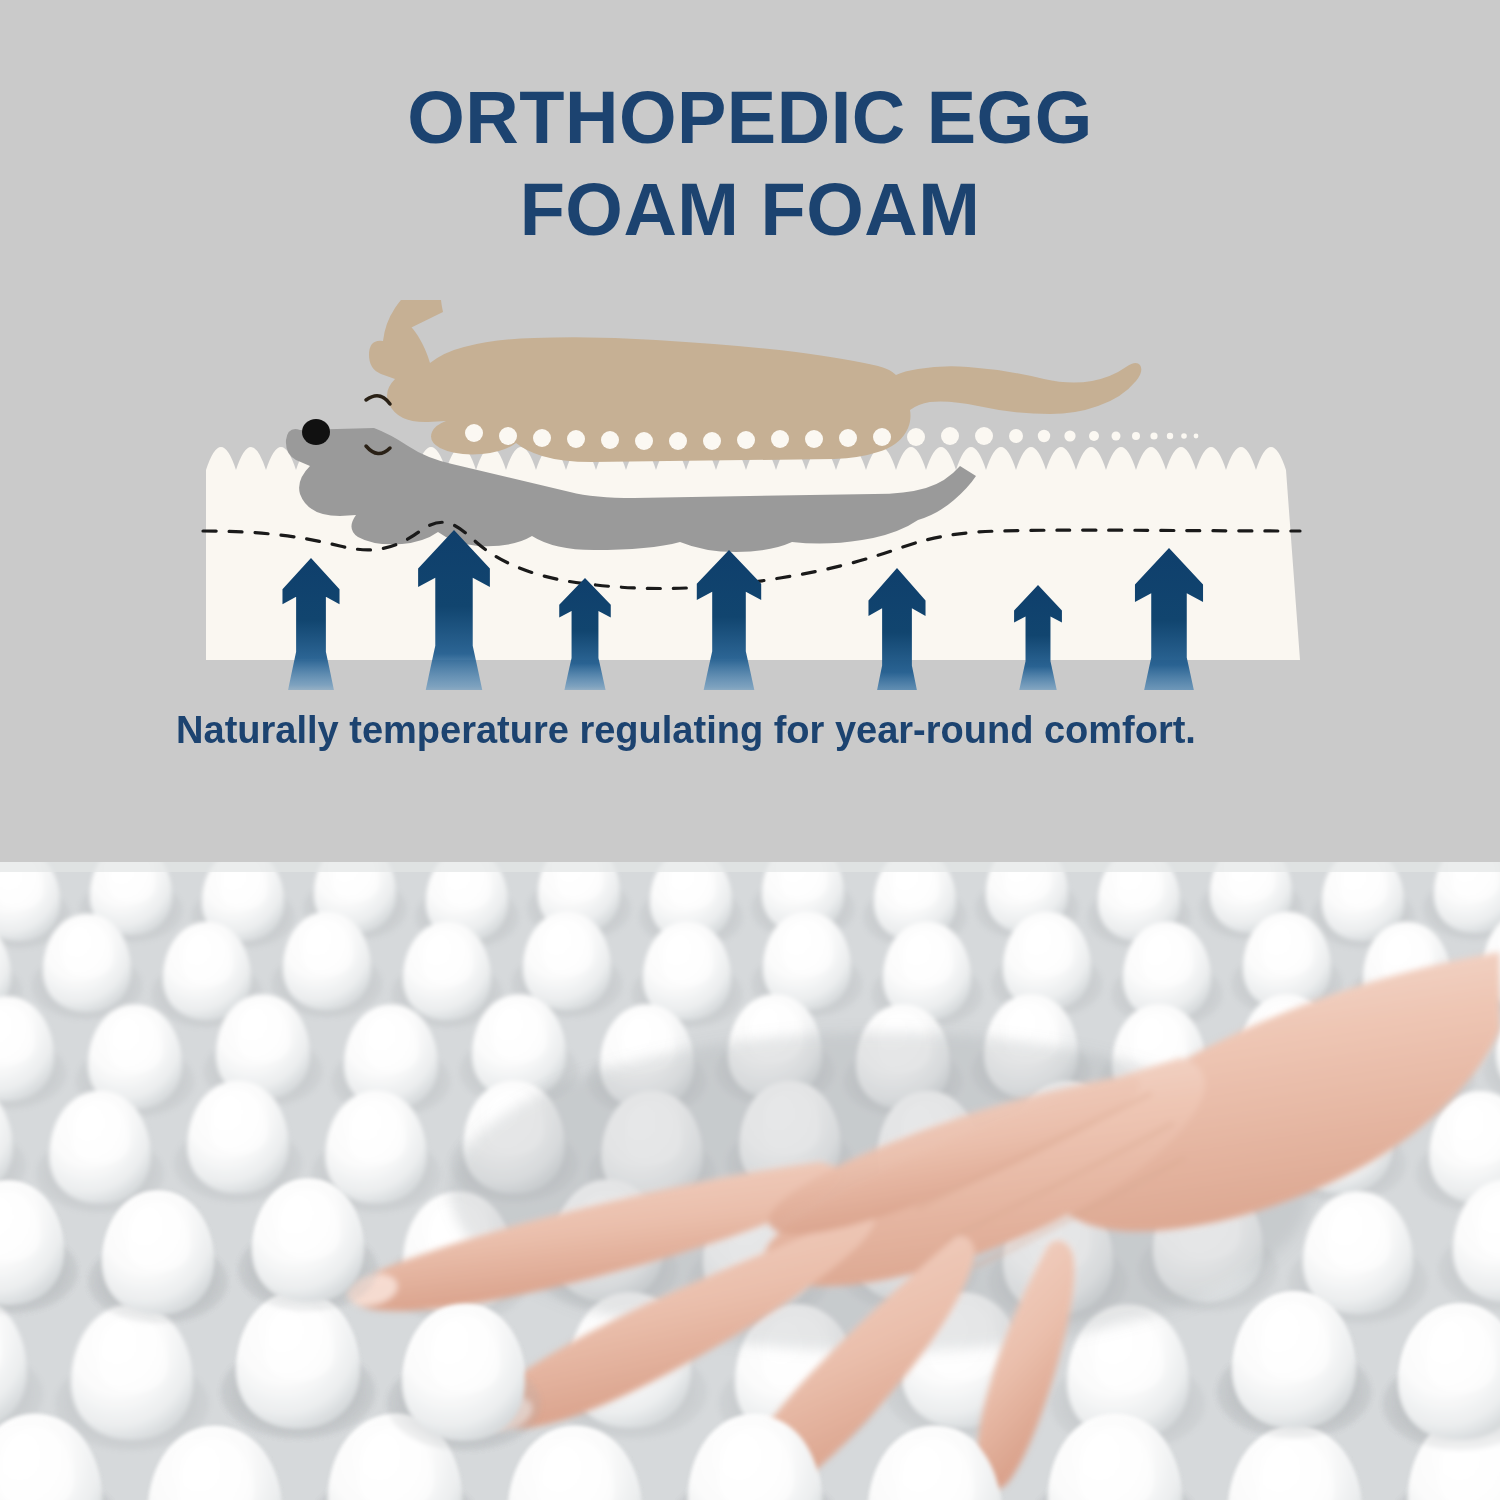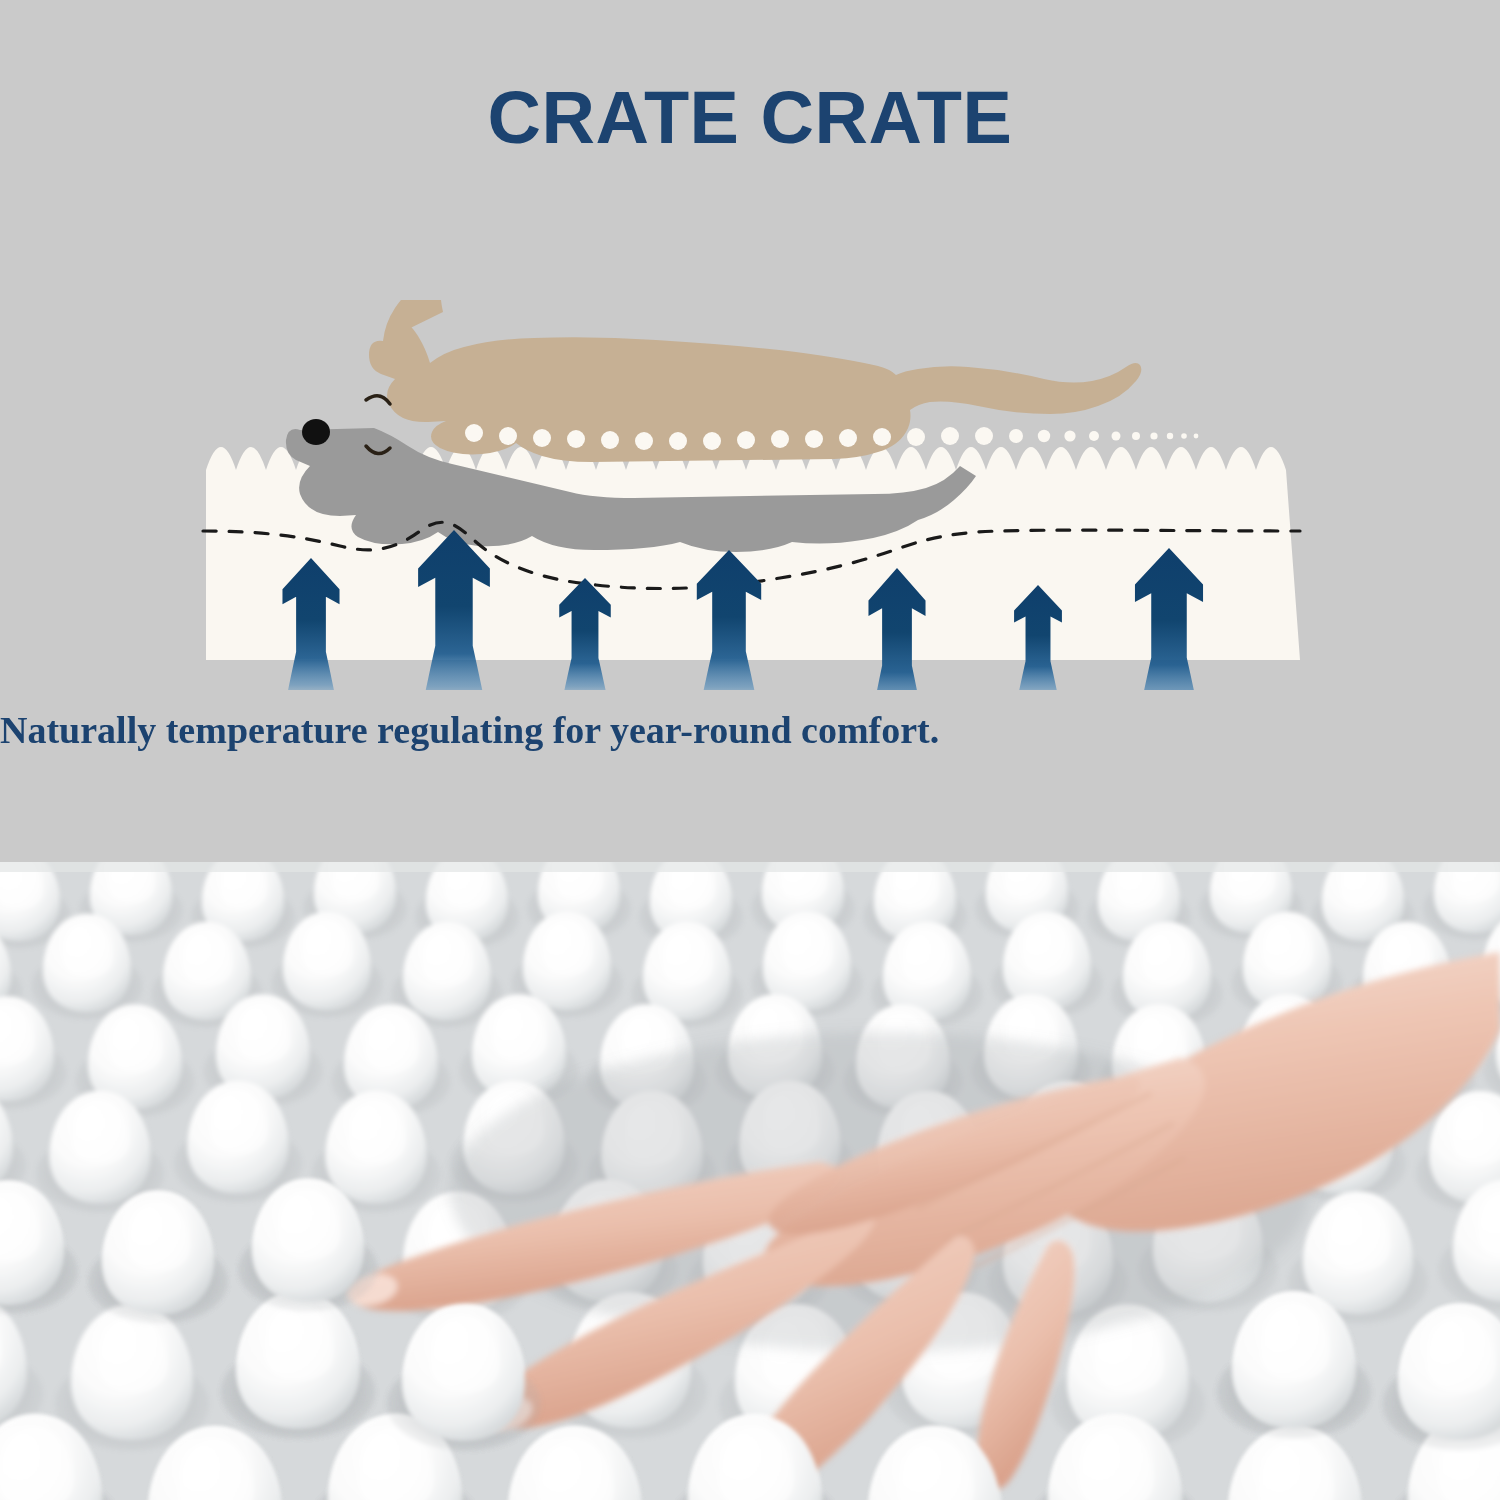--- a/index.html
+++ b/index.html
@@ -45,25 +45,26 @@
     top: 300px;
     width: 1500px;
     height: 390px;
   }
 
   #captions {
     position: absolute;
     left: 0;
     top: 700px;
     width: 1372px;
+    text-align: center;
     color: #1c4370;
     font-size: 38px;
     font-weight: bold;
     line-height: 60px;
-    font-family: Liberation Serif, serif;
+    font-family: Liberation Sans, sans-serif;
   }
   #captions .cap-line { display: block; }
 
   
   #photo-panel {
     position: absolute;
     left: 0;
     top: 862px;
     width: 1500px;
     height: 638px;
@@ -73,21 +74,22 @@
   #photo-svg { display: block; }
 </style>
 </head>
 <body>
 
 <div id="page">
 
   <div id="top-panel">
 
     <div id="headline">
-      <span class="hl-line">CRATE CRATE</span>
+      <span class="hl-line">ORTHOPEDIC EGG</span>
+      <span class="hl-line">FOAM FOAM</span>
     </div>
 
     <svg id="diagram" viewBox="0 0 1500 390" width="1500" height="390">
 
       <defs>
 
         <linearGradient id="arrowGrad" x1="0" y1="0" x2="0" y2="1">
           <stop offset="0%" stop-color="#0f3f6c" stop-opacity="1"></stop>
           <stop offset="42%" stop-color="#11456f" stop-opacity="1"></stop>
           <stop offset="68%" stop-color="#215d8f" stop-opacity="0.95"></stop>

